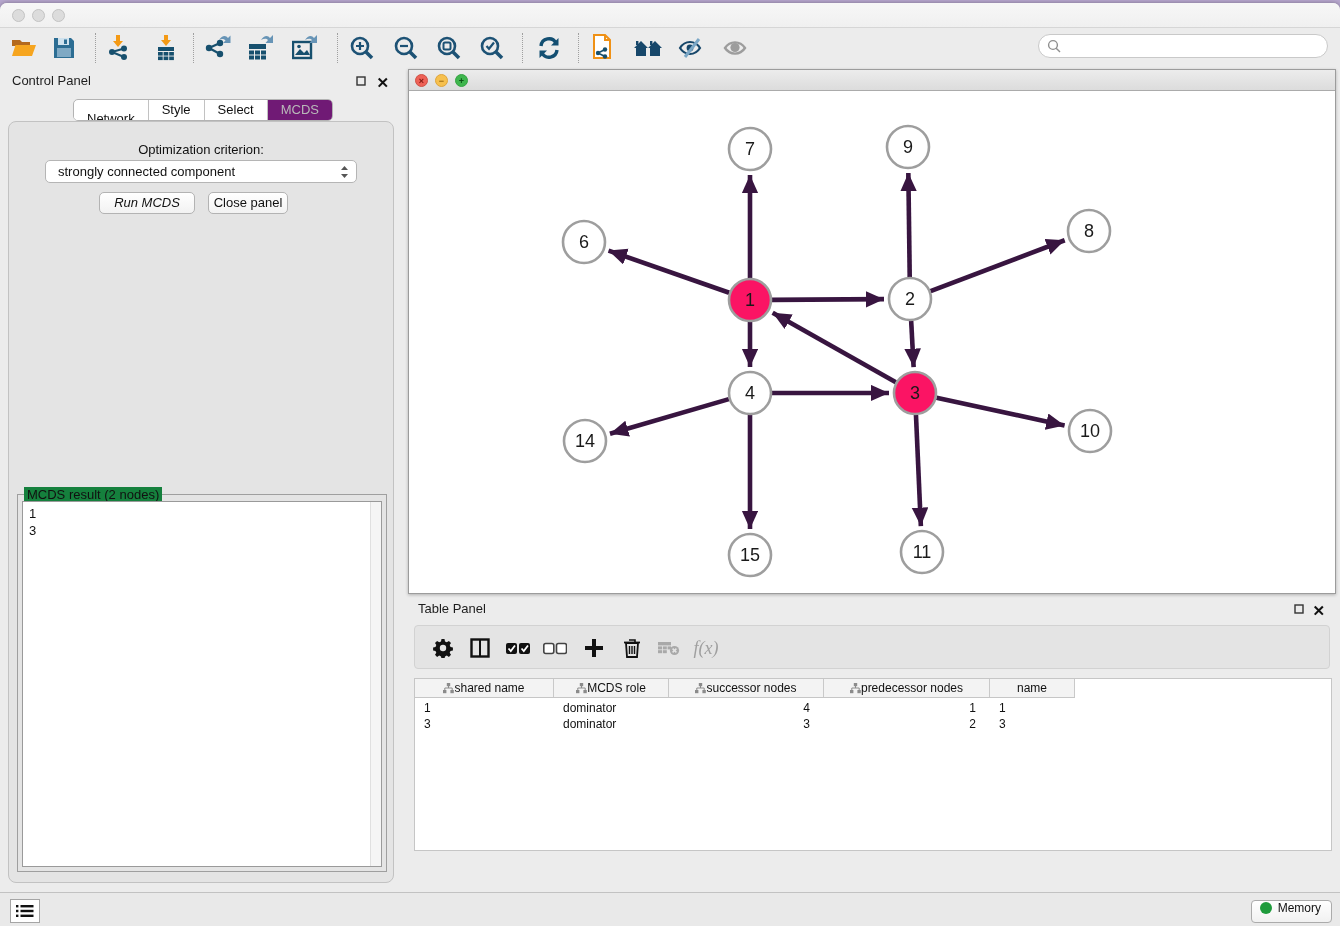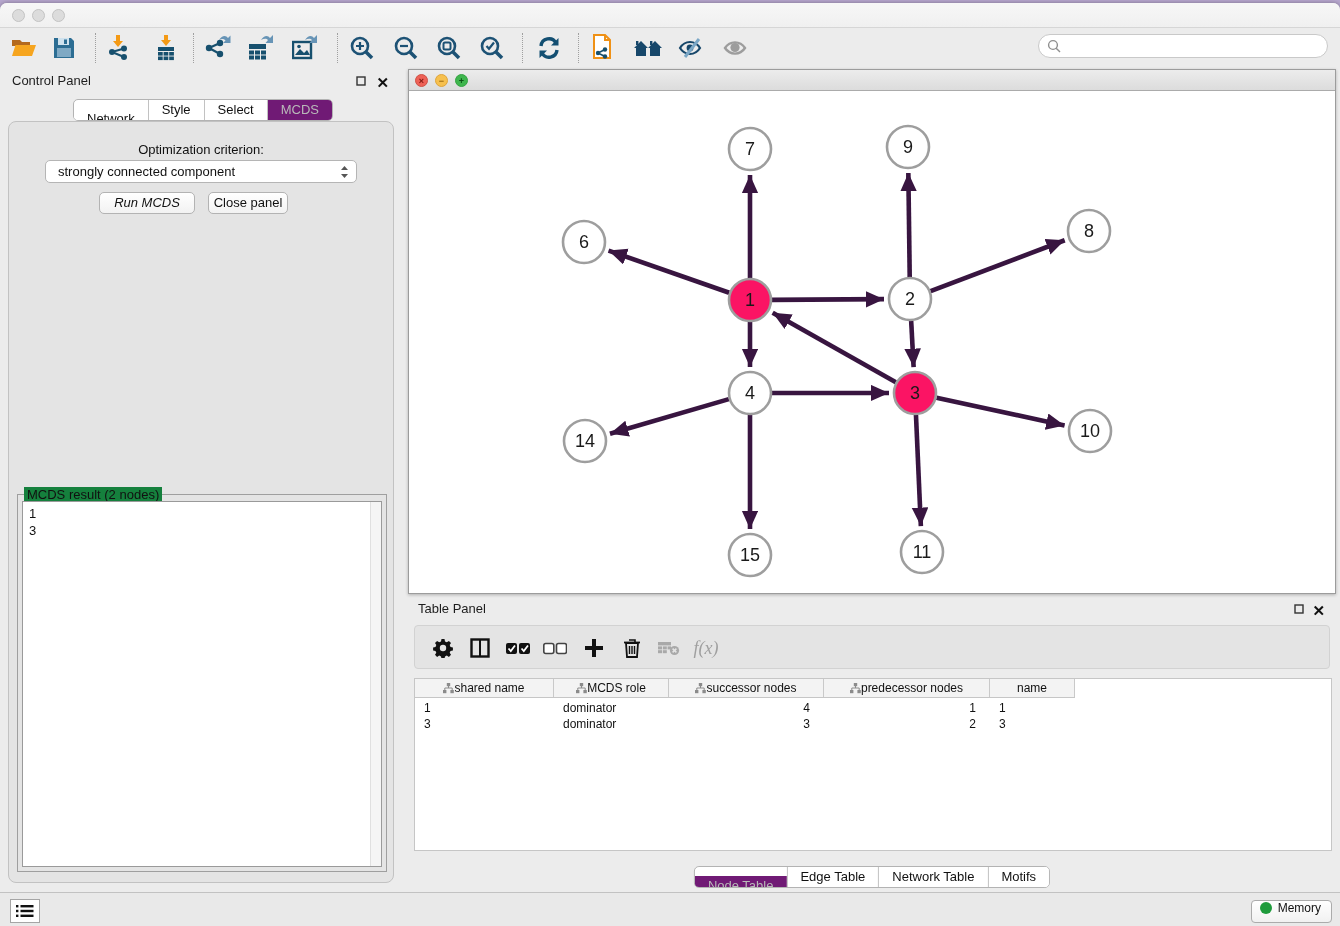--- a/index.html
+++ b/index.html
@@ -535,26 +535,20 @@
             <div class="tbl-row" style="top: 37px;">
               <div class="td" style="left: 9px;">3</div>
               <div class="td" style="left: 148px;">dominator</div>
               <div class="td" style="right: 265px;">3</div>
               <div class="td" style="right: 99px;">2</div>
               <div class="td" style="left: 584px;">3</div>
             </div>
           </div>
       </div>
 
-      <div id="tp-tabs" class="seg">
-        <span class="segment active">Node Table</span>
-        <span class="segment">Edge Table</span>
-        <span class="segment">Network Table</span>
-        <span class="segment">Motifs</span>
-      </div>
     </div>
 
     <div id="statusbar">
       <span id="list-btn">
         <svg width="18" height="14" viewBox="0 0 18 14">
           <g fill="#111">
             <rect x="0" y="1" width="2.4" height="2.4"></rect>
               <rect x="4.5" y="1" width="13" height="2.4"></rect>
             <rect x="0" y="5.8" width="2.4" height="2.4"></rect>
               <rect x="4.5" y="5.8" width="13" height="2.4"></rect>

